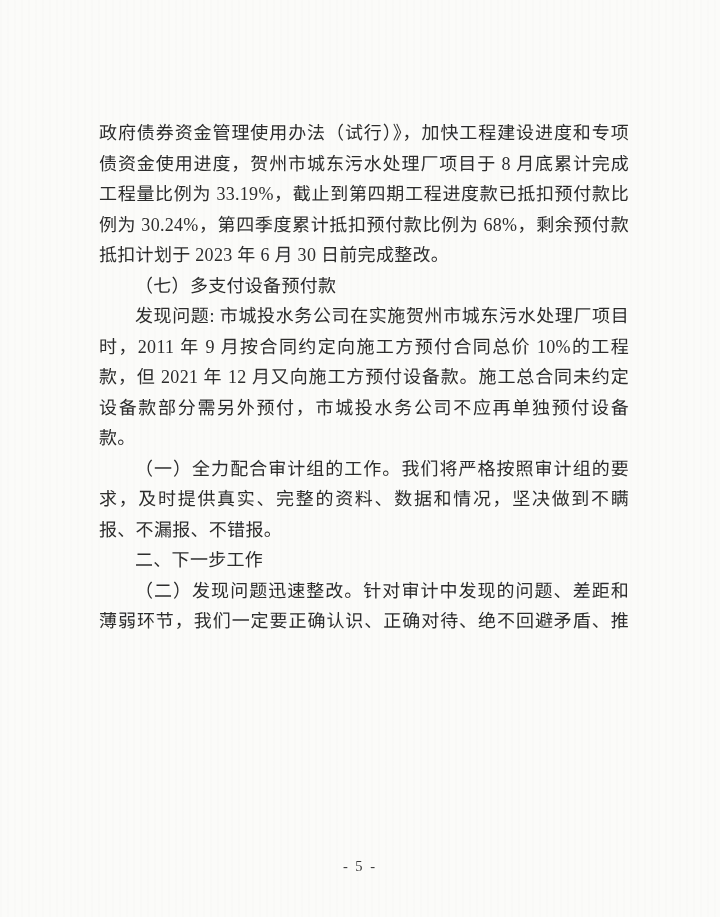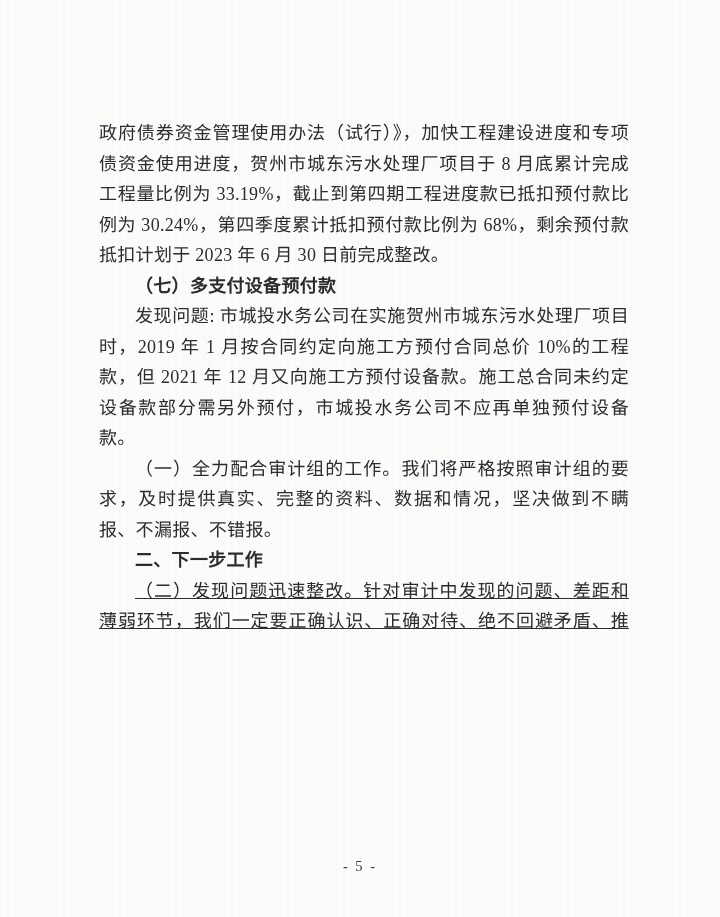--- a/index.html
+++ b/index.html
@@ -36,43 +36,42 @@
   }
   .para.body,
   .para.body-continues {
     text-indent: 2em;
   }
   .para.body-continuation {
     text-indent: 0;
   }
   .para.heading {
     text-indent: 2em;
-    font-weight: bold;
+    font-weight: normal;
   }
   .para.body-continues {
     text-align-last: justify;
-    text-decoration: underline;
   }
   .pagenum {
     position: absolute;
     left: 0;
     right: 0;
     bottom: 42px;
     text-align: center;
     font-size: 14.5px;
     letter-spacing: 2px;
     color: #3a3a3a;
   }
 </style>
 </head>
 <body>
 
 <div class="page" style="background-color: rgb(251, 251, 249); color: rgb(44, 44, 44);">
   <div class="content">
       <p class="para body-continuation">政府债券资金管理使用办法（试行）》，加快工程建设进度和专项债资金使用进度，贺州市城东污水处理厂项目于 8 月底累计完成工程量比例为 33.19%，截止到第四期工程进度款已抵扣预付款比例为 30.24%，第四季度累计抵扣预付款比例为 68%，剩余预付款抵扣计划于 2023 年 6 月 30 日前完成整改。</p>
       <p class="para heading">（七）多支付设备预付款</p>
-      <p class="para body">发现问题: 市城投水务公司在实施贺州市城东污水处理厂项目时，2019 年 1 月按合同约定向施工方预付合同总价 10%的工程款，但 2021 年 12 月又向施工方预付设备款。施工总合同未约定设备款部分需另外预付，市城投水务公司不应再单独预付设备款。</p>
+      <p class="para body">发现问题: 市城投水务公司在实施贺州市城东污水处理厂项目时，2011 年 9 月按合同约定向施工方预付合同总价 10%的工程款，但 2021 年 12 月又向施工方预付设备款。施工总合同未约定设备款部分需另外预付，市城投水务公司不应再单独预付设备款。</p>
       <p class="para body">（一）全力配合审计组的工作。我们将严格按照审计组的要求，及时提供真实、完整的资料、数据和情况，坚决做到不瞒报、不漏报、不错报。</p>
       <p class="para heading">二、下一步工作</p>
       <p class="para body-continues">（二）发现问题迅速整改。针对审计中发现的问题、差距和薄弱环节，我们一定要正确认识、正确对待、绝不回避矛盾、推</p>
     </div>
   <div class="pagenum">- 5 -</div>
 </div>
 
 </body></html>

